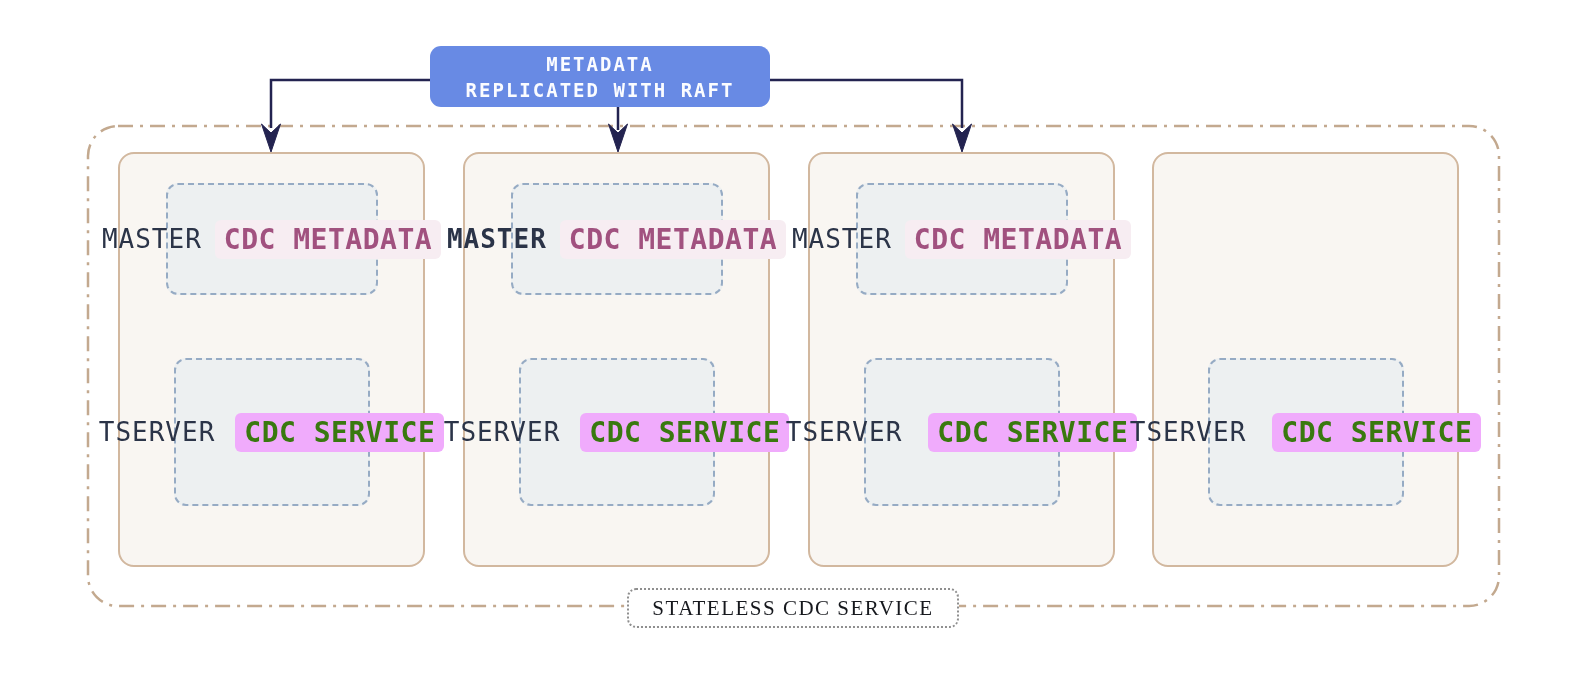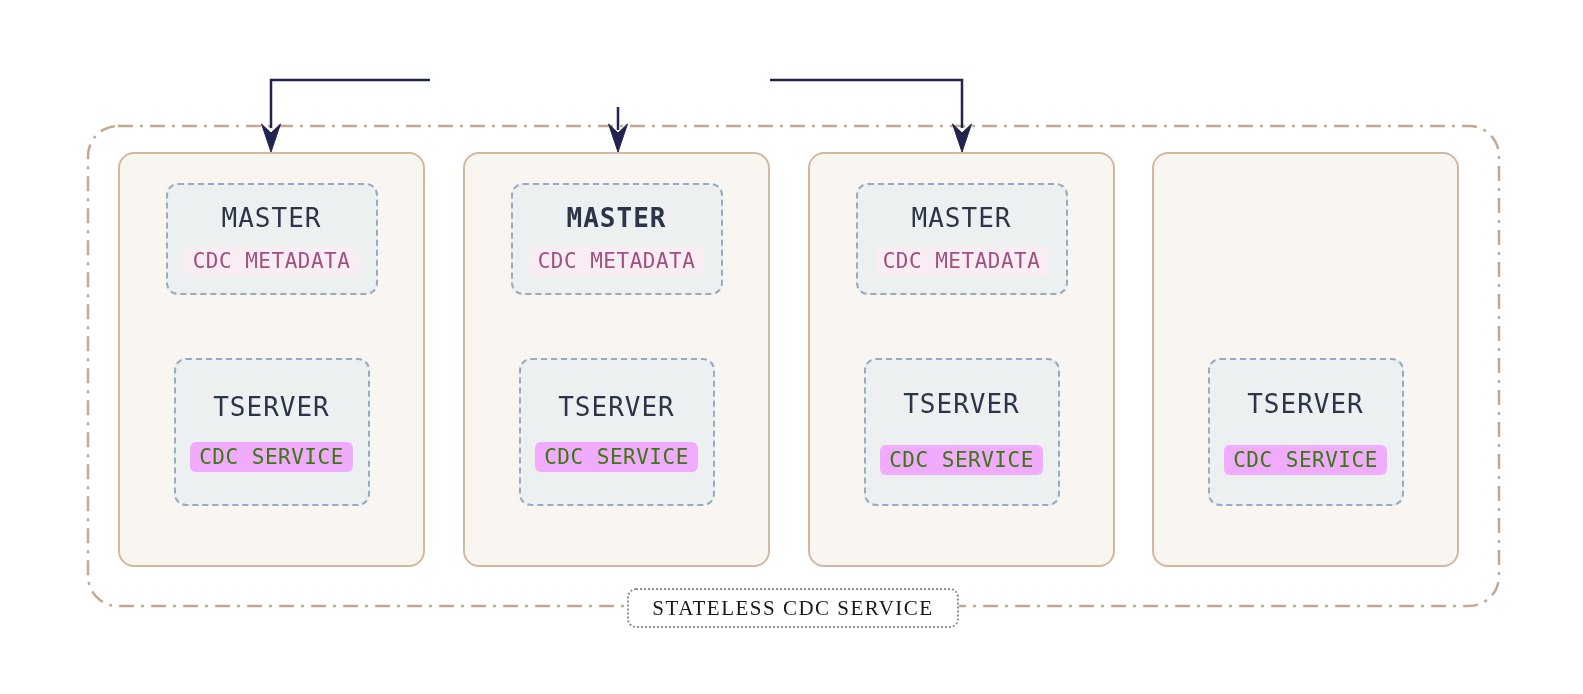--- a/index.html
+++ b/index.html
@@ -26,32 +26,32 @@
     position:absolute;top:152px;width:307px;height:415px;
     background:#f9f6f2;border:2.5px solid #d2b89f;border-radius:16px;
     box-sizing:border-box;z-index:2;
   }
   .node-1{left:118px;} .node-2{left:463px;} .node-3{left:808px;} .node-4{left:1152px;}
 
   .inner-box{
     position:absolute;left:50%;transform:translateX(-50%);
     background:#edf0f1;border:2.5px dashed #96abc4;border-radius:12px;
     box-sizing:border-box;
-    display:flex;flex-direction:column;align-items:center;justify-content:center;
+    display:flex;flex-direction:row;align-items:center;justify-content:center;
   }
   .master-box{top:29px;width:212px;height:112px;gap:13px;}
   .tserver-box{top:204px;width:196px;height:148px;gap:20px;}
   .tserver-box.gap-lg{gap:26px;}
 
   .box-title{
     color:#2b3448;font-size:26px;letter-spacing:1px;white-space:nowrap;
   }
   .box-title.bold{font-weight:bold;}
   .badge{
-    font-weight:normal;font-size:21px;letter-spacing:0.5px;white-space:nowrap;
+    font-weight:bold;font-size:28px;letter-spacing:0.5px;white-space:nowrap;
     padding:3px 9px;border-radius:6px;
   }
   .badge-metadata{color:#a1517f;background:#f7edf2;}
   .badge-service{color:#39790f;background:#f0abfc;}
 
   
   .footer-label{
     position:absolute;left:627px;top:588px;width:332px;height:40px;
     background:#ffffff;border:2px dotted #8f8f8f;border-radius:9px;
     box-sizing:border-box;z-index:3;
@@ -71,20 +71,24 @@
     <path d="M430 80 H271 V128" fill="none" stroke="#232350" stroke-width="2.5"></path>
     <path d="M271 152 L261.5 124 L271 133 L280.5 124 Z" fill="#232350" stroke="#232350" stroke-width="1" stroke-linejoin="round"></path>
 
     <path d="M618 107 V130" fill="none" stroke="#232350" stroke-width="2.5"></path>
     <path d="M618 152 L608.5 124 L618 133 L627.5 124 Z" fill="#232350" stroke="#232350" stroke-width="1" stroke-linejoin="round"></path>
 
     <path d="M770 80 H962 V128" fill="none" stroke="#232350" stroke-width="2.5"></path>
     <path d="M962 152 L952.5 124 L962 133 L971.5 124 Z" fill="#232350" stroke="#232350" stroke-width="1" stroke-linejoin="round"></path>
   </svg>
 
+  <div class="raft-box">
+    <span>METADATA</span>
+    <span>REPLICATED WITH RAFT</span>
+  </div>
 
   <div class="node node-1">
     <div class="inner-box master-box">
       <span class="box-title">MASTER</span>
       <span class="badge badge-metadata">CDC METADATA</span>
     </div>
     <div class="inner-box tserver-box">
       <span class="box-title">TSERVER</span>
       <span class="badge badge-service">CDC SERVICE</span>
     </div>

